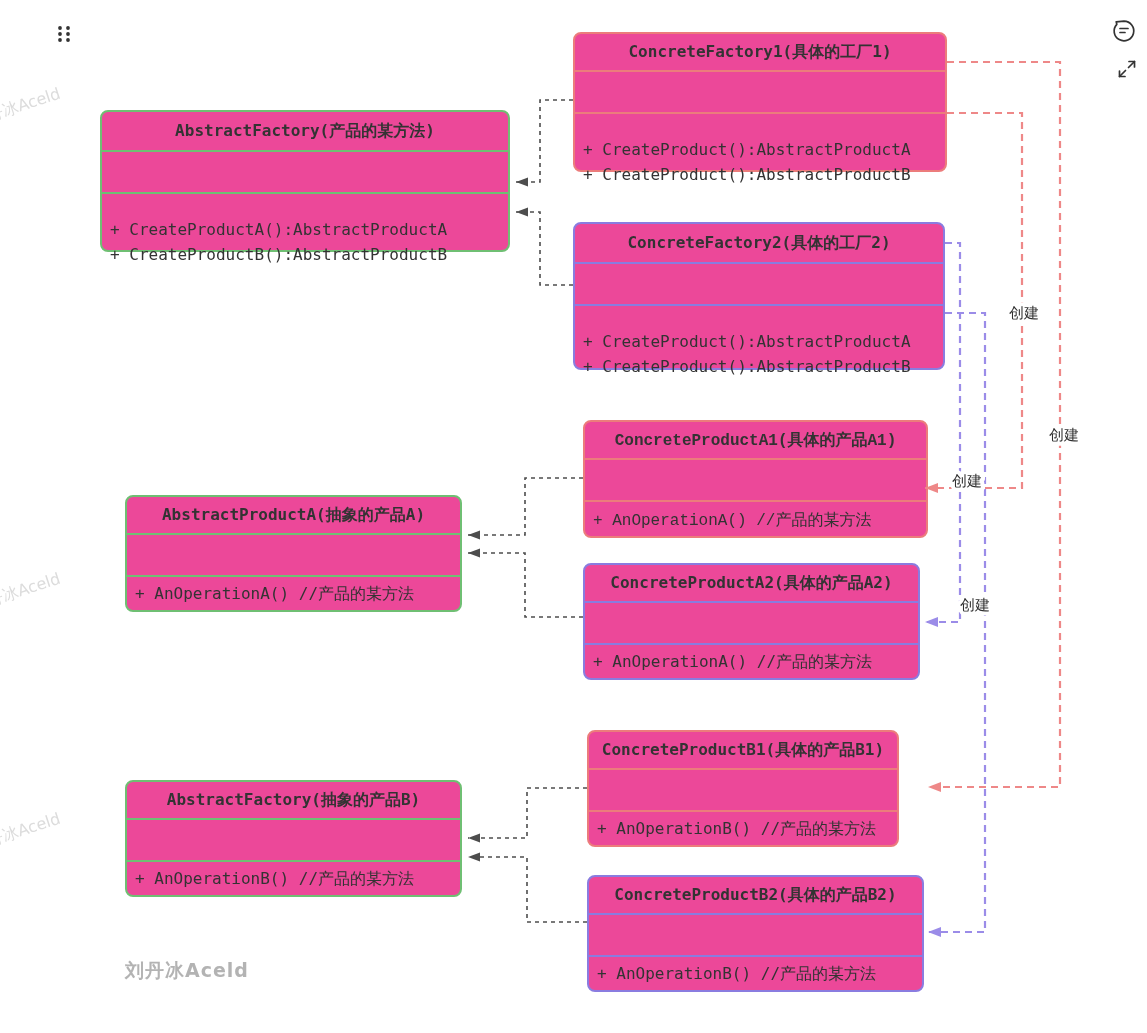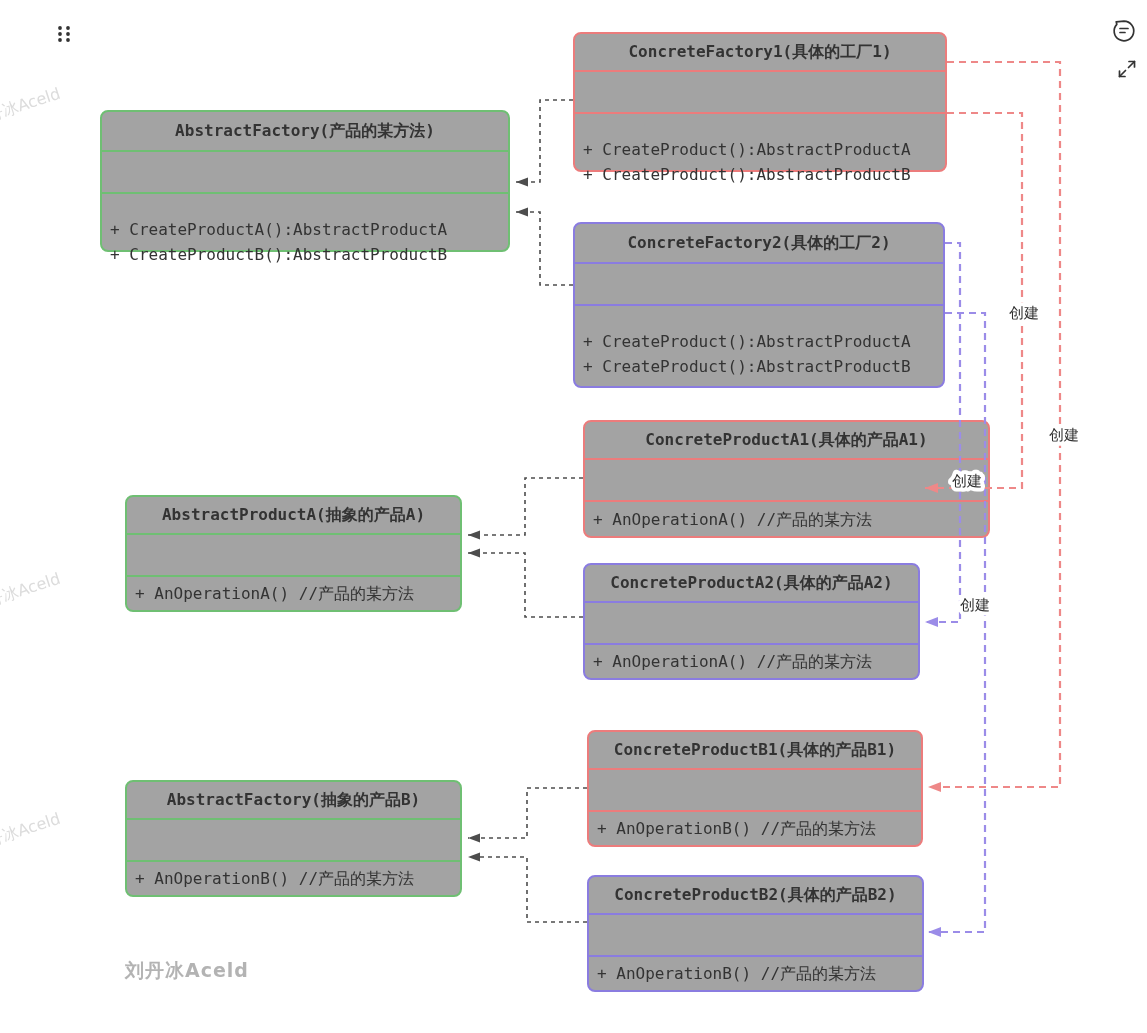--- a/index.html
+++ b/index.html
@@ -3,21 +3,21 @@
 <meta charset="utf-8">
 <style>
   html,body{margin:0;padding:0;background:#fff;}
   #canvas{
     position:relative;width:1147px;height:1033px;background:#ffffff;
     font-family:"DejaVu Sans Mono","Liberation Mono",monospace;
     overflow:hidden;
   }
   
   .uml{
-    position:absolute;box-sizing:border-box;background:#a3a3a3;
+    position:absolute;box-sizing:border-box;background:#ec4899;
     border:2px solid var(--c);border-radius:8px;color:#333;
   }
   .c-green{--c:#6fbf73;}
   .c-red{--c:#ec7c7c;}
   .c-purple{--c:#8a7ce0;}
   .uml-title{
     display:flex;align-items:center;justify-content:center;
     font-weight:bold;font-size:16px;letter-spacing:0;
     border-bottom:2px solid var(--c);white-space:nowrap;overflow:hidden;
   }
@@ -101,30 +101,30 @@
 
   <div class="uml c-red factory" style="left:573px;top:32px;width:374px;height:140px;">
     <div class="uml-title">ConcreteFactory1(具体的工厂1)</div>
     <div class="uml-attrs"></div>
     <div class="uml-methods">
       <div class="m">+ CreateProduct():AbstractProductA</div>
       <div class="m">+ CreateProduct():AbstractProductB</div>
     </div>
   </div>
 
-  <div class="uml c-purple factory af" style="left:573px;top:222px;width:372px;height:166px;">
+  <div class="uml c-purple factory af" style="left:573px;top:222px;width:372px;height:148px;">
     <div class="uml-title">ConcreteFactory2(具体的工厂2)</div>
     <div class="uml-attrs"></div>
     <div class="uml-methods">
       <div class="m">+ CreateProduct():AbstractProductA</div>
       <div class="m">+ CreateProduct():AbstractProductB</div>
     </div>
   </div>
 
-  <div class="uml c-red product" style="left:583px;top:420px;width:407px;height:118px;">
+  <div class="uml c-red product" style="left:583px;top:420px;width:345px;height:118px;font-family:Liberation Mono, monospace;">
     <div class="uml-title">ConcreteProductA1(具体的产品A1)</div>
     <div class="uml-attrs"></div>
     <div class="uml-methods" style="height:36px;">
       <div class="m">+ AnOperationA() //产品的某方法</div>
     </div>
   </div>
 
   <div class="uml c-green product" style="left:125px;top:495px;width:337px;height:117px;">
     <div class="uml-title">AbstractProductA(抽象的产品A)</div>
     <div class="uml-attrs"></div>
@@ -134,21 +134,21 @@
   </div>
 
   <div class="uml c-purple product" style="left:583px;top:563px;width:337px;height:117px;">
     <div class="uml-title">ConcreteProductA2(具体的产品A2)</div>
     <div class="uml-attrs"></div>
     <div class="uml-methods" style="height:35px;">
       <div class="m">+ AnOperationA() //产品的某方法</div>
     </div>
   </div>
 
-  <div class="uml c-red product" style="left:587px;top:730px;width:336px;height:117px;">
+  <div class="uml c-red product" style="left:587px;top:730px;width:312px;height:117px;">
     <div class="uml-title">ConcreteProductB1(具体的产品B1)</div>
     <div class="uml-attrs"></div>
     <div class="uml-methods" style="height:35px;">
       <div class="m">+ AnOperationB() //产品的某方法</div>
     </div>
   </div>
 
   <div class="uml c-green product" style="left:125px;top:780px;width:337px;height:117px;">
     <div class="uml-title">AbstractFactory(抽象的产品B)</div>
     <div class="uml-attrs"></div>

